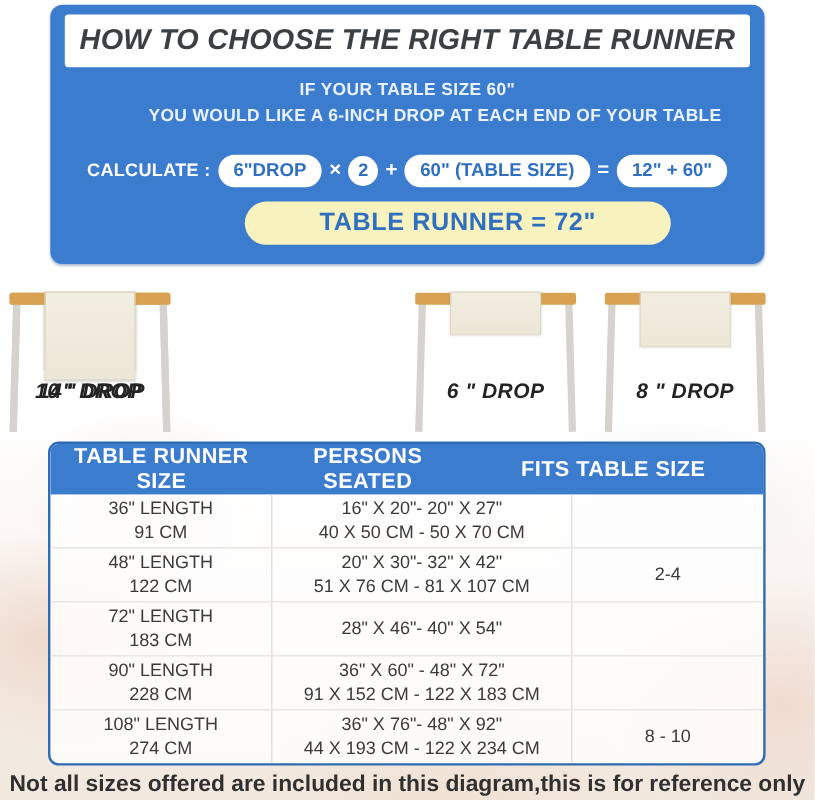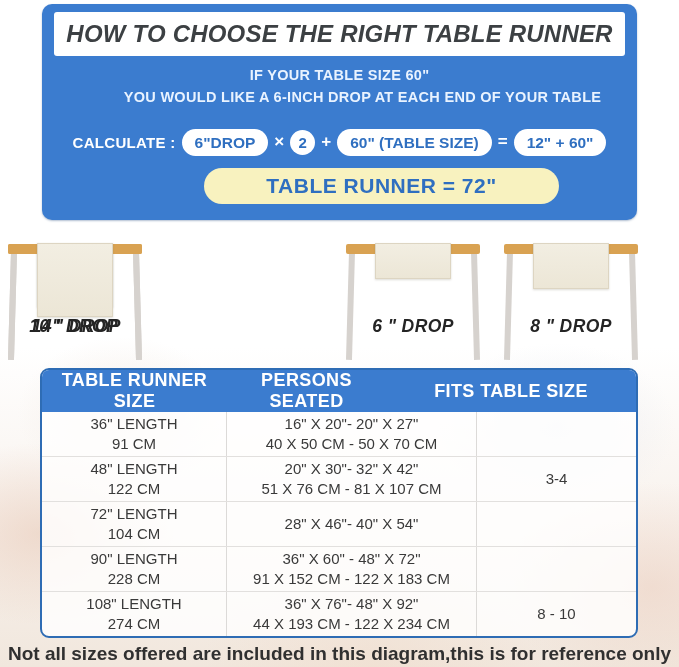--- a/index.html
+++ b/index.html
@@ -202,27 +202,27 @@
 
     <div class="tr">
       <div class="td c1">
         <div>48" LENGTH</div>
         <div>122 CM</div>
       </div>
       <div class="td c2">
         <div>20" X 30"- 32" X 42"</div>
         <div>51 X 76 CM - 81 X 107 CM</div>
       </div>
-      <div class="td c3">3-4</div>
+      <div class="td c3">2-4</div>
     </div>
 
     <div class="tr">
       <div class="td c1">
         <div>72" LENGTH</div>
-        <div>104 CM</div>
+        <div>183 CM</div>
       </div>
       <div class="td c2">
         <div>28" X 46"- 40" X 54"</div>
       </div>
     </div>
 
     <div class="tr">
       <div class="td c1">
         <div>90" LENGTH</div>
         <div>228 CM</div>

